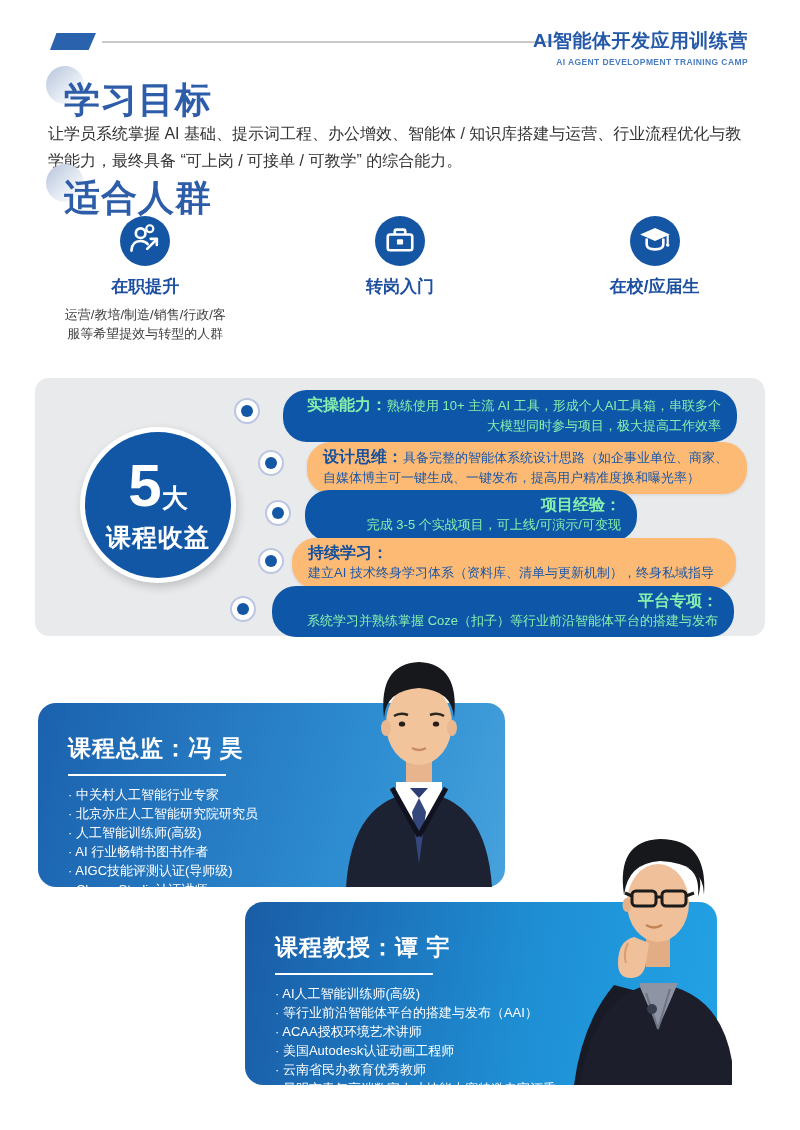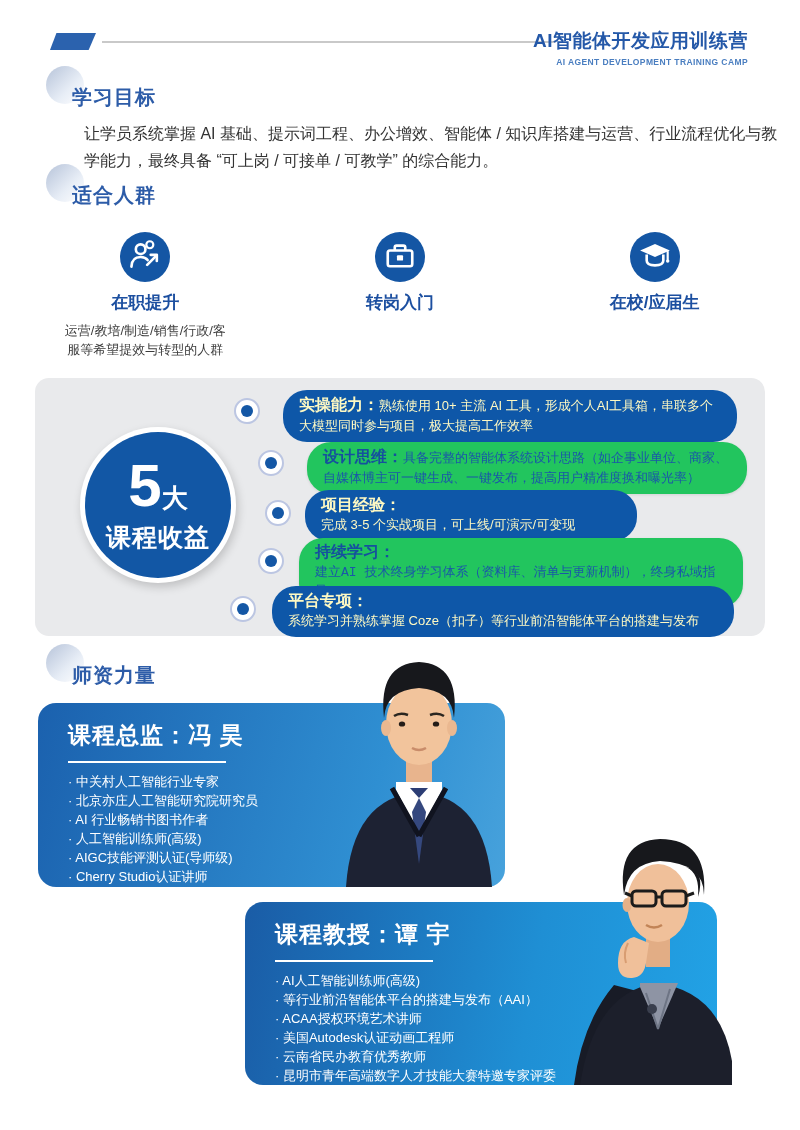--- a/index.html
+++ b/index.html
@@ -11,26 +11,26 @@
     clip-path:polygon(14% 0,100% 0,84% 100%,0 100%);}
   .hdr-line{position:absolute;left:102px;top:41px;width:453px;height:2px;background:#c9c9c9;}
   .hdr-text{position:absolute;right:52px;top:28px;text-align:right;}
   .hdr-title{font-size:19px;font-weight:800;color:#2458a8;letter-spacing:.5px;}
   .hdr-sub{font-size:8.5px;color:#4a7ec0;margin-top:3px;letter-spacing:.4px;font-weight:bold;}
 
   
   .sec{position:absolute;}
   .sec-circle{position:absolute;left:-18px;top:-10px;width:38px;height:38px;border-radius:50%;
     background:linear-gradient(135deg,#b6c3d9 0%,#e7edf6 60%,#ffffff 100%);}
-  .sec h2{position:relative;margin:8px;font-size:20px;font-weight:800;color:#2d5ca8;letter-spacing:1px;}
-
-  .goal-body{position:absolute;left:84px;top:120px;width:694px;font-size:16px;line-height:27px;color:#333;}
-
-  
-  .aud-row{position:absolute;left:18px;top:232px;width:764px;display:flex;}
+  .sec h2{position:relative;margin:0;font-size:36px;font-weight:800;color:#2d5ca8;letter-spacing:1px;}
+
+  .goal-body{position:absolute;left:48px;top:120px;width:694px;font-size:16px;line-height:27px;color:#333;}
+
+  
+  .aud-row{position:absolute;left:18px;top:216px;width:764px;display:flex;}
   .aud-col{flex:1;text-align:center;}
   .aud-icon{width:50px;height:50px;border-radius:50%;background:#1456a4;margin:0 auto;
     display:flex;align-items:center;justify-content:center;}
   .aud-icon svg{width:42px;height:42px;}
   .aud-title{margin-top:9px;font-size:17px;font-weight:800;color:#1c4fa0;}
   .aud-desc{margin:7px auto 0;width:172px;font-size:13px;line-height:19px;color:#3c3c3c;}
 
   
   .benefits{position:absolute;left:35px;top:378px;width:730px;height:258px;background:#e9eaec;border-radius:14px;}
   .badge{position:absolute;left:45px;top:49px;width:156px;height:156px;border-radius:50%;background:#fff;
@@ -38,35 +38,35 @@
   .badge-inner{width:146px;height:146px;border-radius:50%;background:#1257a5;color:#fff;
     display:flex;flex-direction:column;align-items:center;justify-content:center;}
   .badge-top{display:flex;align-items:flex-end;line-height:1;}
   .badge-num{font-size:60px;font-weight:800;}
   .badge-unit{font-size:26px;font-weight:800;padding-bottom:5px;}
   .badge-label{font-size:25px;font-weight:800;margin-top:5px;letter-spacing:1px;}
   .b-dot{position:absolute;width:22px;height:22px;border-radius:50%;background:#fff;border:2px solid #bcc6e2;
     display:flex;align-items:center;justify-content:center;}
   .b-dot i{width:12px;height:12px;border-radius:50%;background:#1457a5;display:block;}
   .pill{position:absolute;border-radius:24px;padding:5px 16px 7px;}
-  .pill.dark{background:#0e57a8;color:#fef9c3;}
-  .pill.light{background:#22c55e;box-shadow:0 1px 3px rgba(0,0,0,.10);}
+  .pill.dark{background:#0e57a8;color:#86efac;text-align:right;}
+  .pill.light{background:#fdba74;box-shadow:0 1px 3px rgba(0,0,0,.10);}
   .p-title{font-weight:800;font-size:16px;}
   .pill.light .p-title{color:#15509e;}
   .p-text{font-size:13px;line-height:1.38;}
   .pill.light .p-text{color:#1a57a8;}
   .pill.block .p-title{display:block;line-height:1.25;}
 
   
   .card{position:absolute;border-radius:18px;}
   .card1{left:38px;top:703px;width:467px;height:184px;
     background:linear-gradient(105deg,#1b61ae 0%,#2f8fd2 70%,#47a2dc 100%);}
   .card2{left:245px;top:902px;width:472px;height:183px;
     background:linear-gradient(100deg,#1a5ca6 0%,#1f8fd4 60%,#22a3e6 100%);}
-  .card-title{font-size:23px;font-weight:800;color:#fff;padding:17px 0 0 30px;letter-spacing:1px;position:relative;z-index:3;}
+  .card-title{font-size:23px;font-weight:800;color:#fff;padding:30px 0 0 30px;letter-spacing:1px;position:relative;z-index:3;}
   .card-rule{margin:10px 0 9px 30px;width:158px;height:2px;background:#fff;}
   .card-list{margin-left:30px;font-size:13px;line-height:19px;color:#fff;position:relative;z-index:3;}
   .card-list .cred::before{content:"· ";}
   .photo{position:absolute;z-index:2;}
   .photo svg{display:block;width:100%;height:100%;}
 </style>
 </head>
 <body>
 
 <div id="page">
@@ -154,45 +154,41 @@
     <div class="b-dot" style="left:230px;top:122px;">
         <i></i>
       </div>
     <div class="pill dark block" style="left:270px;top:112px;width:300px;">
       <span class="p-title">项目经验：</span><span class="p-text">完成 3-5 个实战项目，可上线/可演示/可变现</span>
     </div>
 
     <div class="b-dot" style="left:223px;top:170px;">
         <i></i>
       </div>
-    <div class="pill light block" style="left:264px;top:160px;width:412px;font-family:Liberation Mono, monospace;">
+    <div class="pill light block" style="left:257px;top:160px;width:412px;">
       <span class="p-title">持续学习：</span><span class="p-text">建立AI 技术终身学习体系（资料库、清单与更新机制），终身私域指导</span>
     </div>
 
     <div class="b-dot" style="left:195px;top:218px;">
         <i></i>
       </div>
     <div class="pill dark block" style="left:237px;top:208px;width:430px;">
       <span class="p-title">平台专项：</span><span class="p-text">系统学习并熟练掌握 Coze（扣子）等行业前沿智能体平台的搭建与发布</span>
     </div>
   </div>
 
-  <div class="sec" style="left:64px;top:654px;">
-    <div class="sec-circle"></div>
-    <h2>师资力量</h2>
-  </div>
 
   <div class="card card1">
     <div class="card-title">课程总监：冯 昊</div>
     <div class="card-rule"></div>
     <div class="card-list">
       <div class="cred">中关村人工智能行业专家</div>
       <div class="cred">北京亦庄人工智能研究院研究员</div>
+      <div class="cred">人工智能训练师(高级)</div>
       <div class="cred">AI 行业畅销书图书作者</div>
-      <div class="cred">人工智能训练师(高级)</div>
       <div class="cred">AIGC技能评测认证(导师级)</div>
       <div class="cred">Cherry Studio认证讲师</div>
     </div>
   </div>
   <div class="photo" style="left:332px;top:652px;width:174px;height:235px;">
     <svg viewBox="0 0 174 235" preserveAspectRatio="none">
       <path d="M14 235 Q20 145 87 140 Q154 145 160 235 Z" fill="#1d2233"></path>
       <rect x="74" y="100" width="26" height="36" fill="#e8b48d"></rect>
       <ellipse cx="87" cy="72" rx="33" ry="41" fill="#f2c49c"></ellipse>
       <ellipse cx="54" cy="76" rx="5" ry="8" fill="#eab890"></ellipse>

